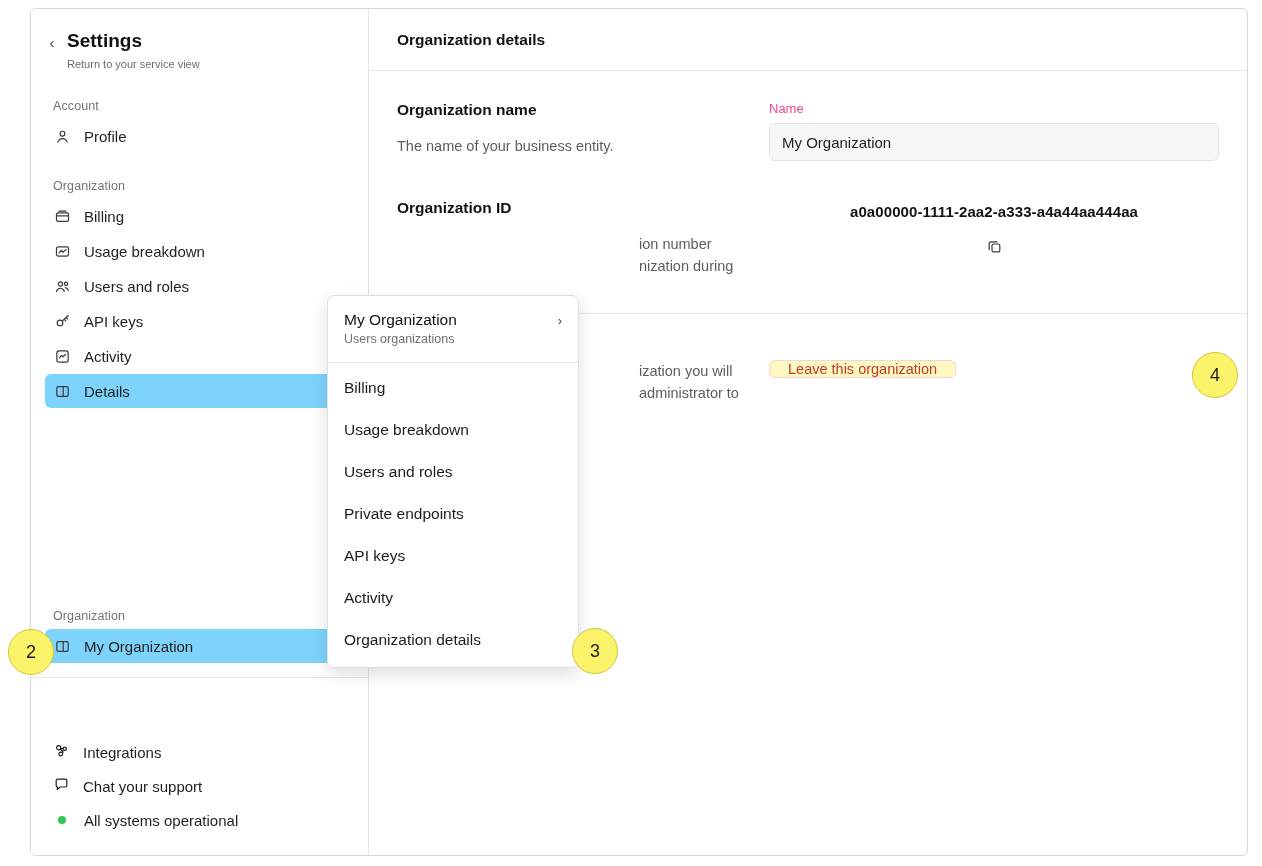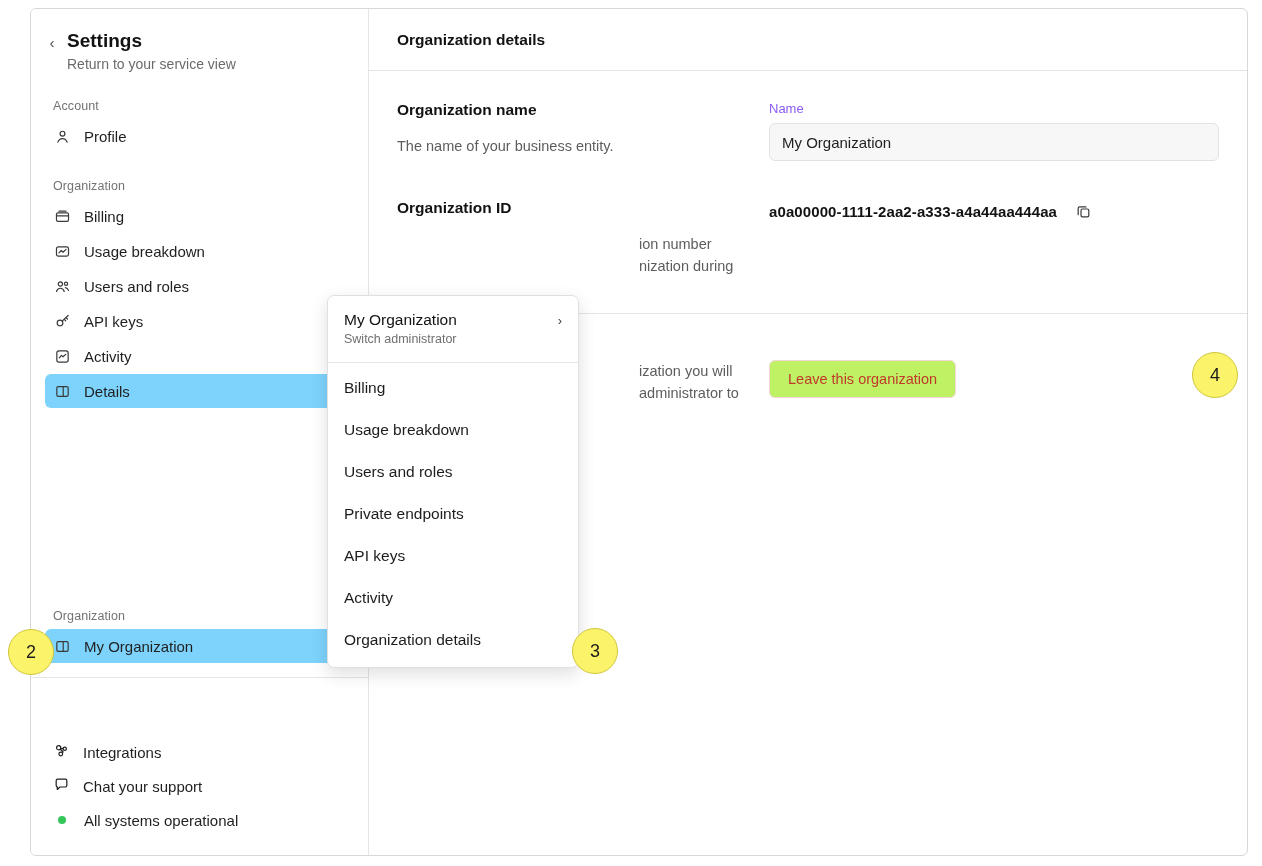--- a/index.html
+++ b/index.html
@@ -57,21 +57,21 @@
     text-align: center;
     cursor: pointer;
   }
   .sb-title {
     font-size: 19px;
     font-weight: bold;
     line-height: 24px;
     color: #121212;
   }
   .sb-sub {
-    font-size: 14px;
+    font-size: 11px;
     color: #6b6b6b;
     line-height: 18px;
     margin-top: 2px;
   }
 
   .sb-section-label {
     font-size: 12.5px;
     color: #737373;
     padding: 0 0 0 22px;
     margin-top: 26px;
@@ -183,21 +183,21 @@
     font-size: 14.5px;
     color: #5d5d5d;
     line-height: 22px;
   }
   .row-right {
     flex: 1 1 auto;
     min-width: 0;
   }
   .field-label {
     font-size: 13px;
-    color: #8b5cf6;
+    color: #ec4899;
     margin-bottom: 7px;
   }
   .text-input {
     height: 38px;
     border: 1px solid #e2e2e2;
     background: #f7f7f7;
     border-radius: 6px;
     display: flex;
     align-items: center;
     padding: 0 12px;
@@ -210,41 +210,42 @@
 
   .mono-id {
     font-size: 15px;
     font-weight: bold;
     color: #121212;
     letter-spacing: 0.1px;
     display: flex;
     align-items: center;
     gap: 18px;
     padding-top: 4px;
+    flex-direction: column;
   }
   .copy-btn {
     color: #3a3a3a;
     cursor: pointer;
     display: inline-flex;
   }
 
   .section-divider {
     height: 1px;
     background: #e4e4e4;
     margin: 36px 0 0 0;
   }
 
   .danger-btn {
     display: inline-block;
-    background: #bef264;
+    background: #fef9c3;
     border: 1px solid #f4d6d6;
     color: #c0392b;
     font-size: 14.5px;
     border-radius: 6px;
-    padding: 10px 18px;
+    padding: 0 18px;
     cursor: pointer;
   }
 
   
   #popup-menu {
     position: absolute;
     left: 327px;
     top: 295px;
     width: 252px;
     background: #ffffff;
@@ -494,21 +495,21 @@
       </div>
     </div>
 
   </div>
 </div>
 
 <div id="popup-menu">
   <div class="pm-head">
     <div class="pm-head-texts">
       <div class="pm-head-title">My Organization</div>
-      <div class="pm-head-sub">Switch administrator</div>
+      <div class="pm-head-sub">Users organizations</div>
     </div>
     <div class="pm-head-chev">›</div>
   </div>
   <div class="pm-sep"></div>
   <div class="pm-item">Billing</div>
   <div class="pm-item">Usage breakdown</div>
   <div class="pm-item">Users and roles</div>
   <div class="pm-item">Private endpoints</div>
   <div class="pm-item">API keys</div>
   <div class="pm-item">Activity</div>

